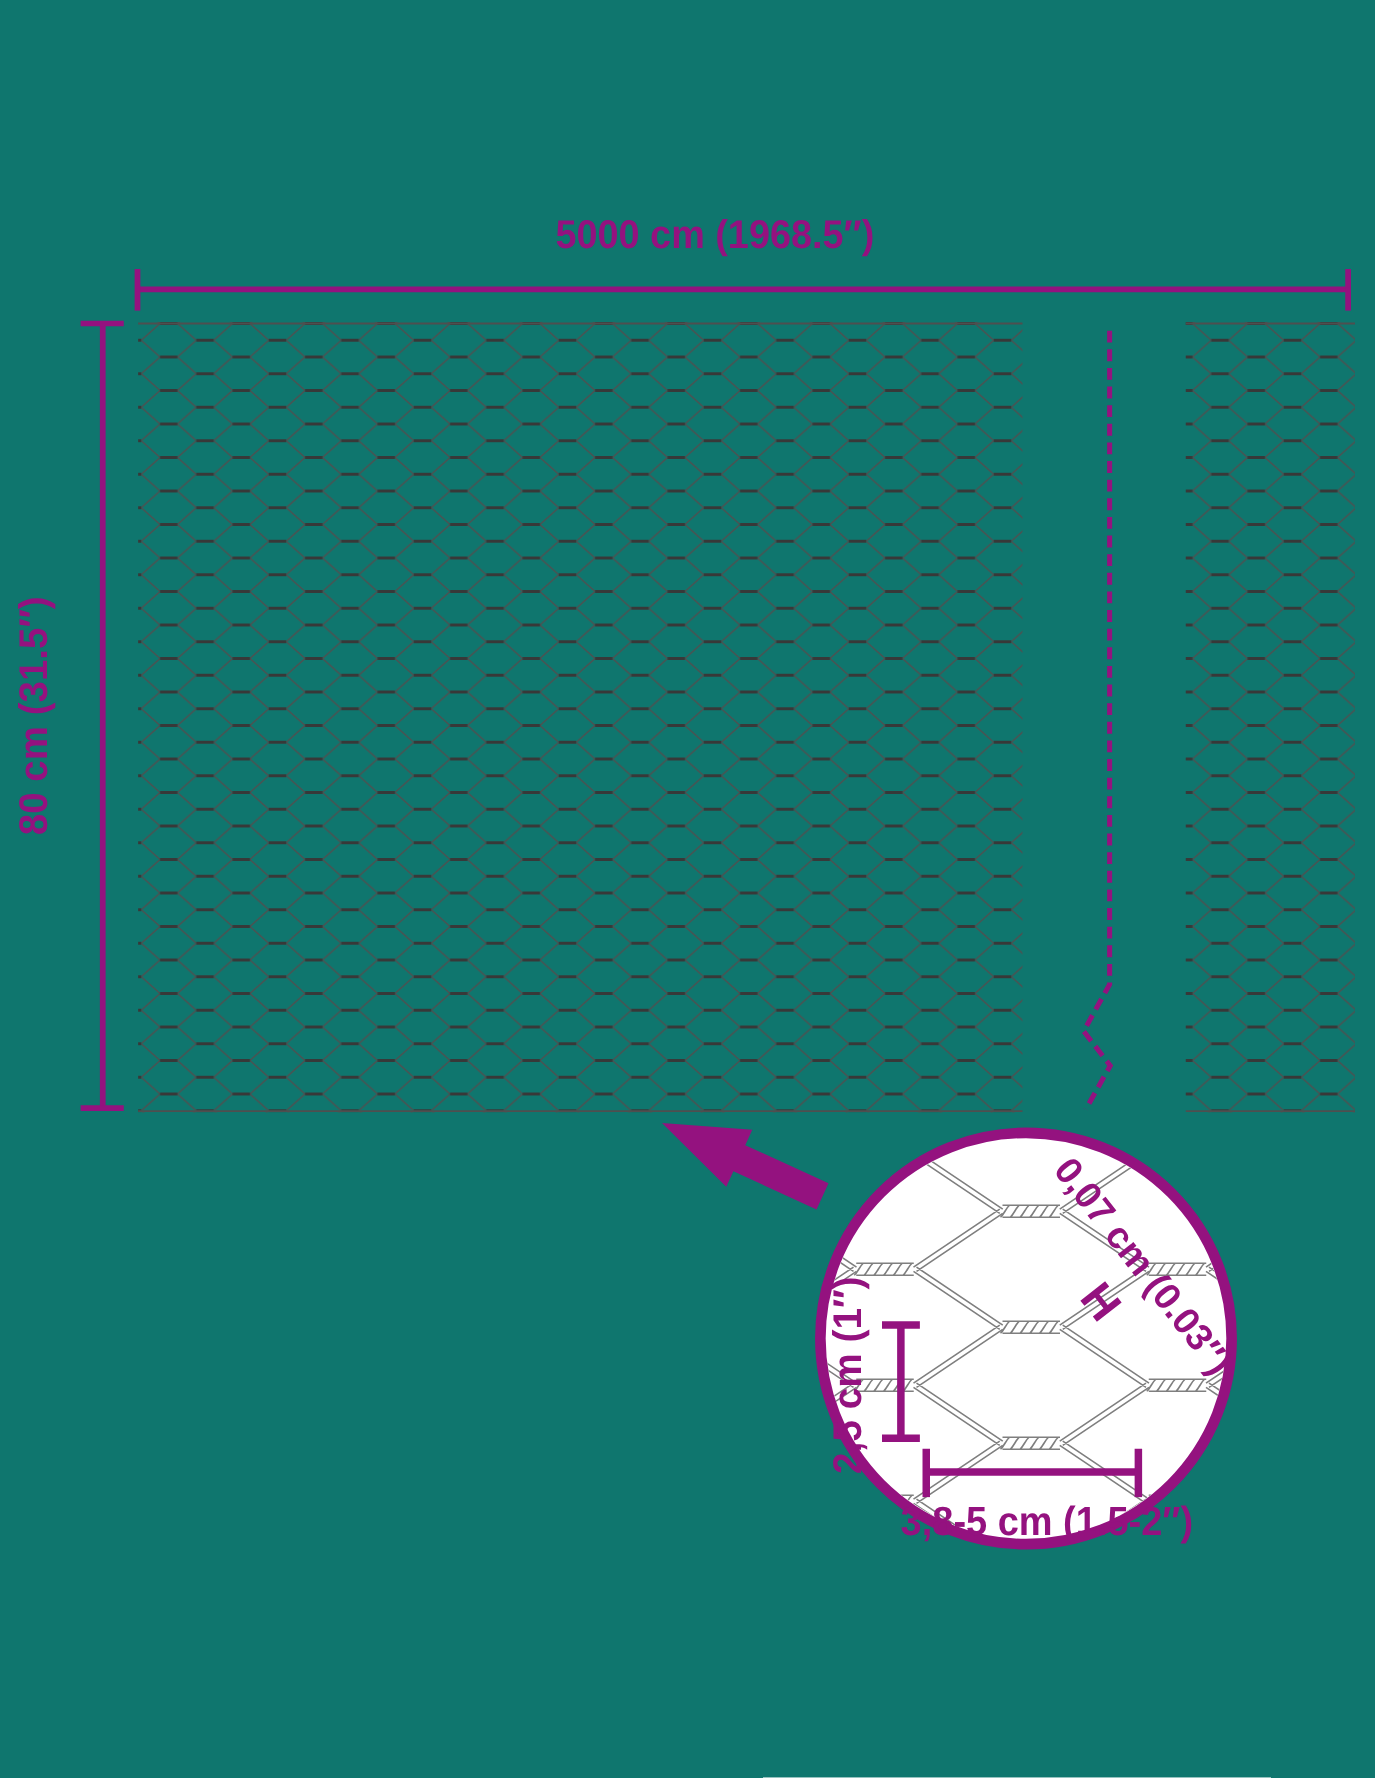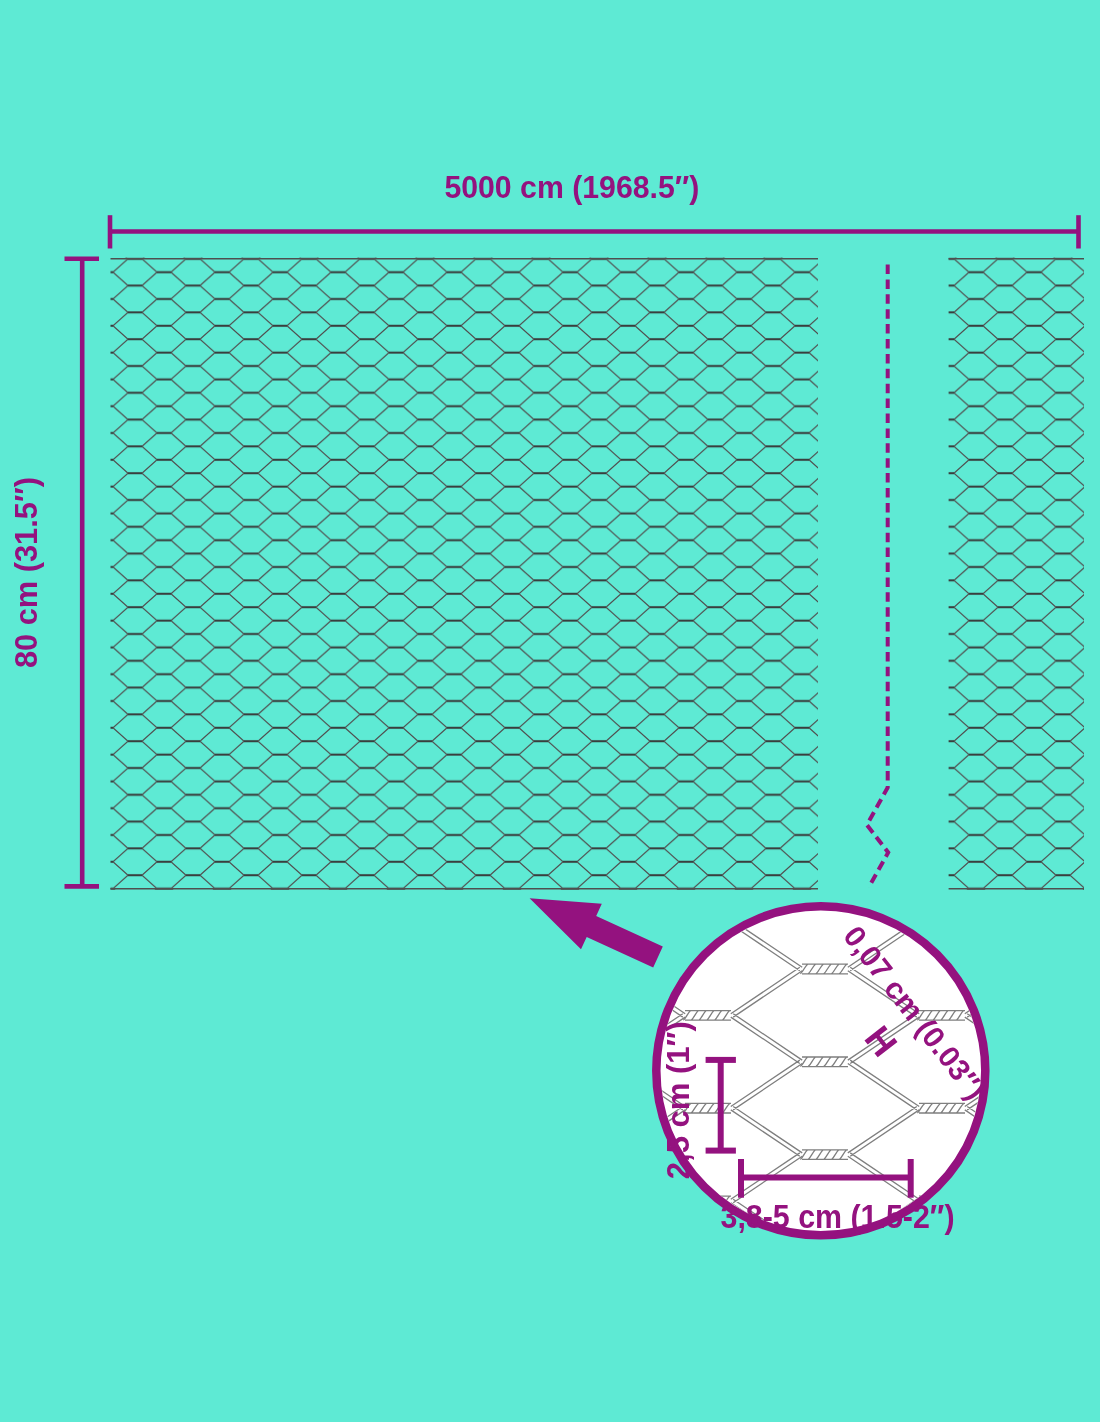--- a/index.html
+++ b/index.html
@@ -1,16 +1,16 @@
 <!DOCTYPE html>
 <html><head>
 <meta charset="utf-8">
 <style>
 html,body{margin:0;padding:0;background:#ffffff;}
-#page{width:1100px;height:1422px;position:relative;background:#5eead4;overflow:hidden;}
+#page{width:1100px;height:1422px;position:relative;background:#0f766e;overflow:hidden;}
 text{font-family:"Liberation Sans",sans-serif;}
 </style>
 </head>
 <body>
 
 <div id="page">
 <svg width="1100" height="1422" viewBox="0 0 1100 1422">
 <defs>
 
 <pattern id="mesh" patternUnits="userSpaceOnUse" x="77" y="265.5" width="58" height="26.8">

